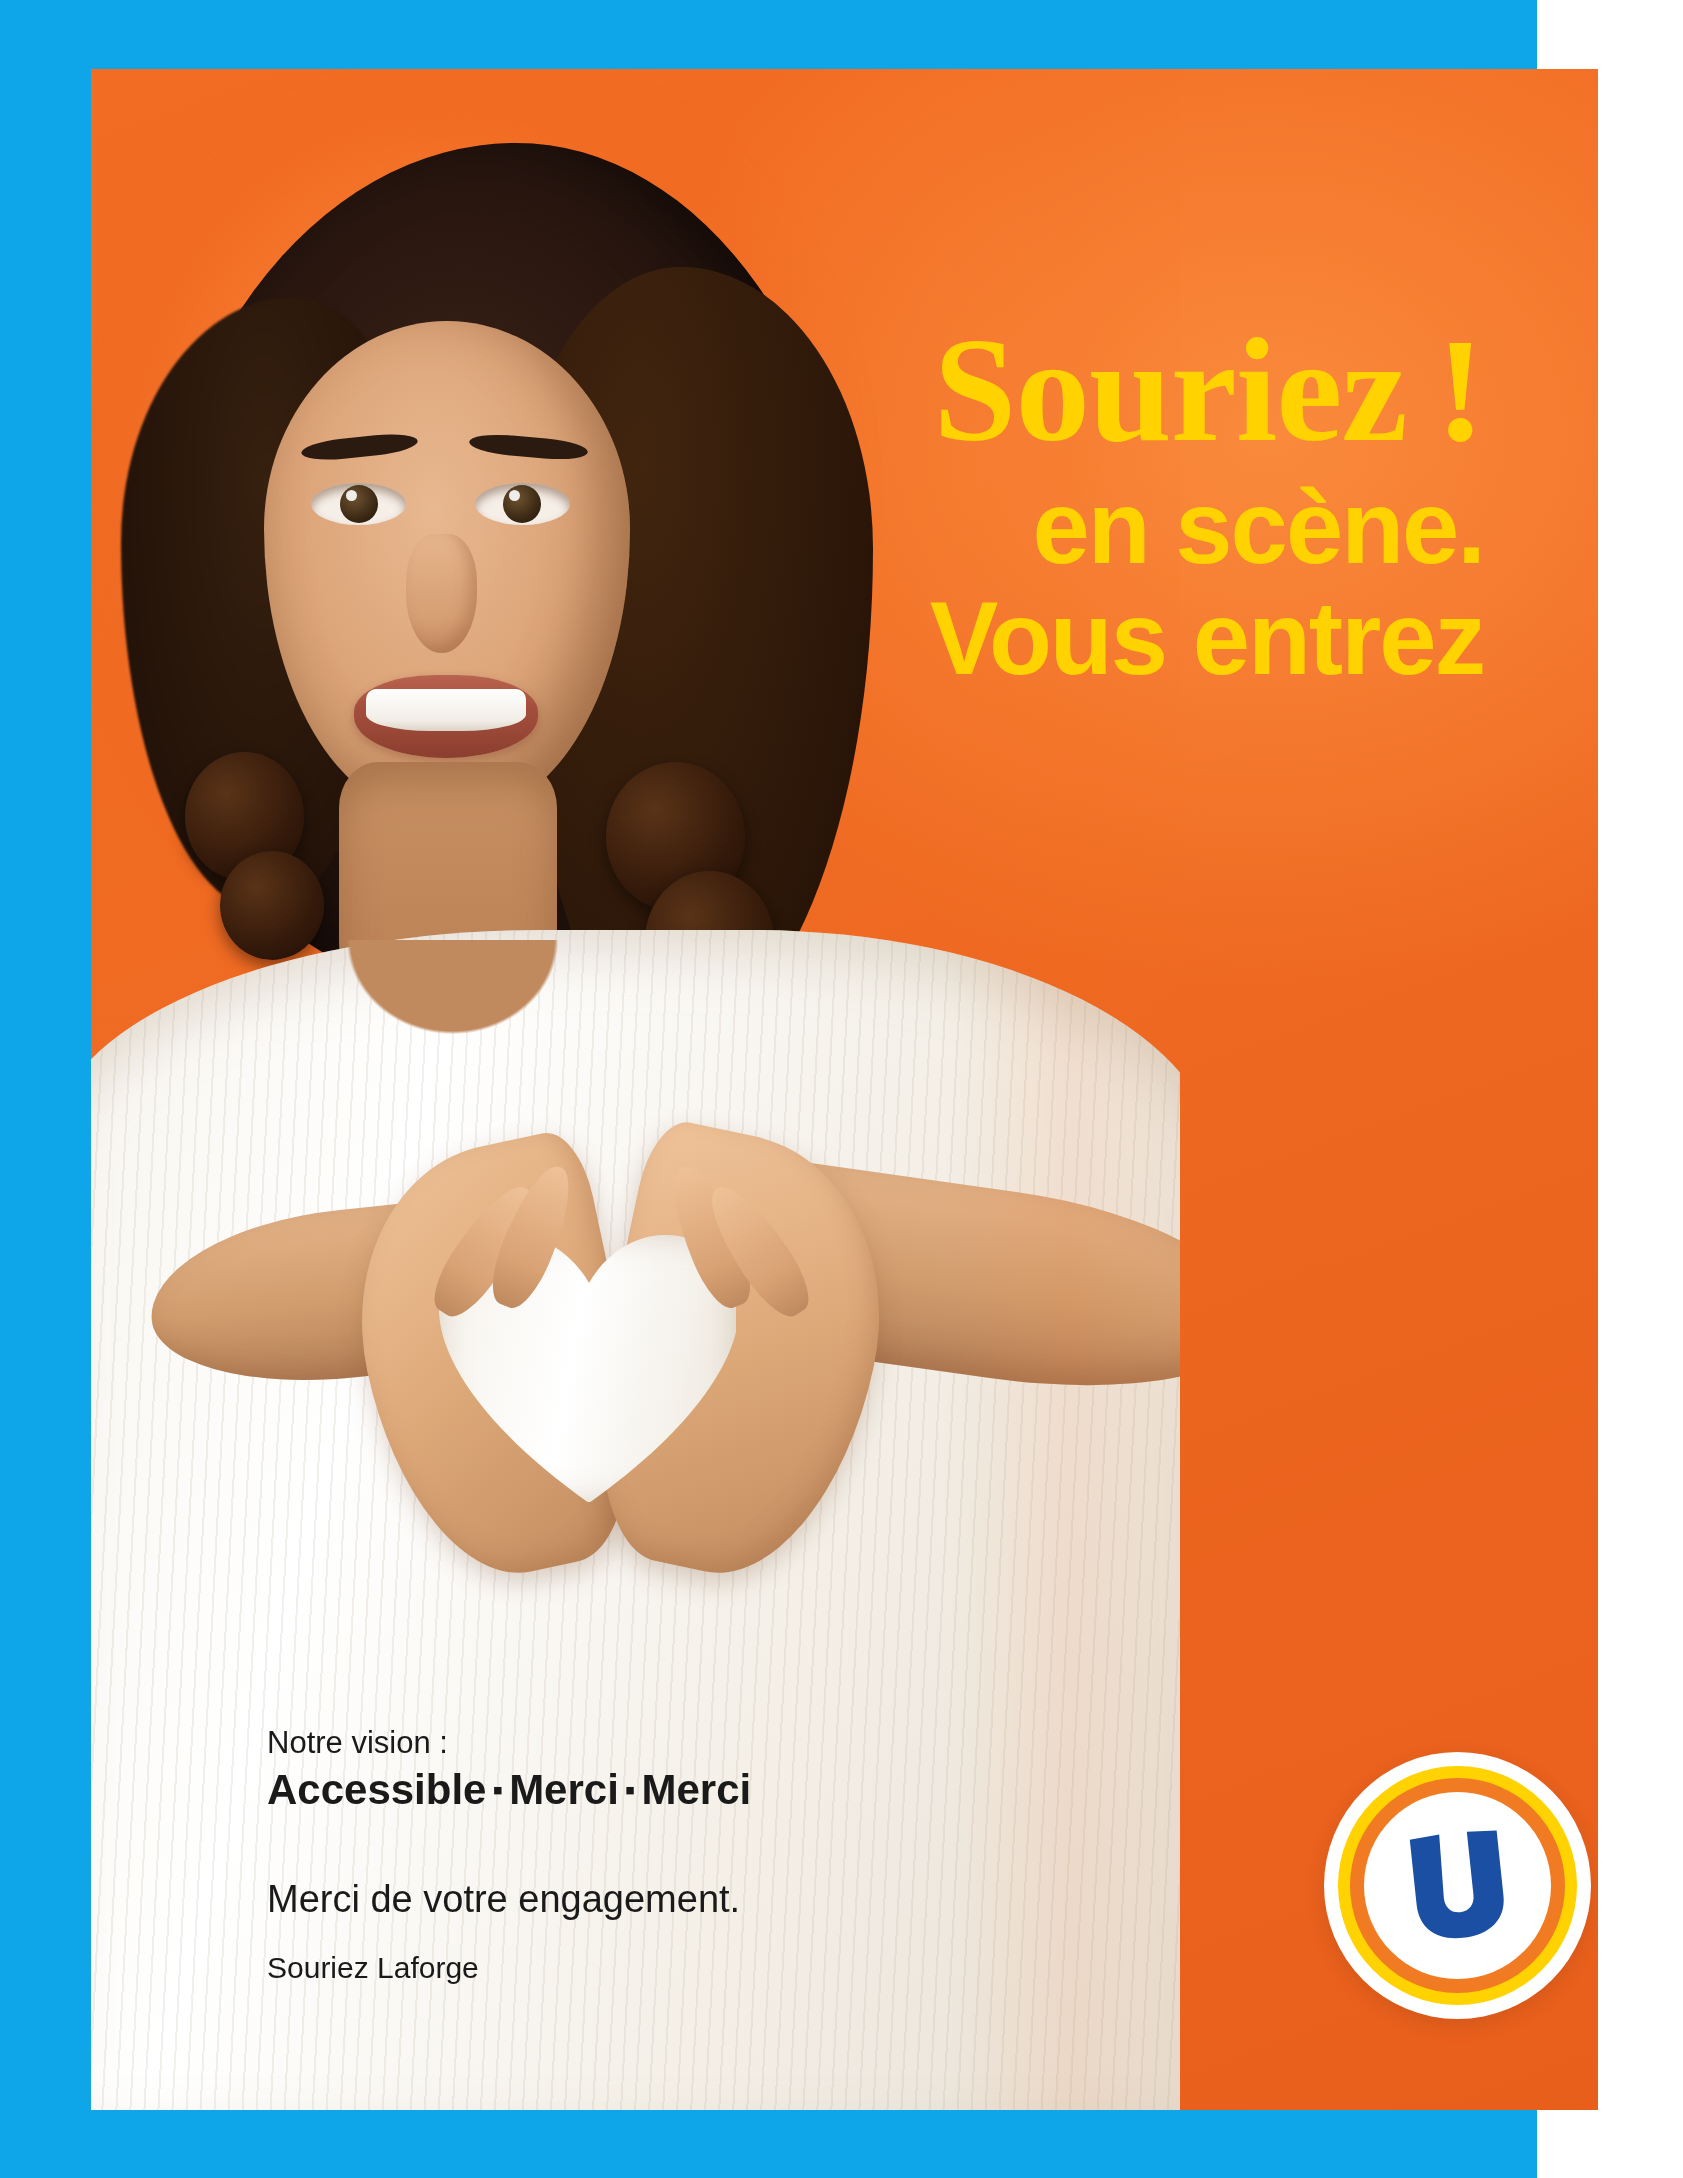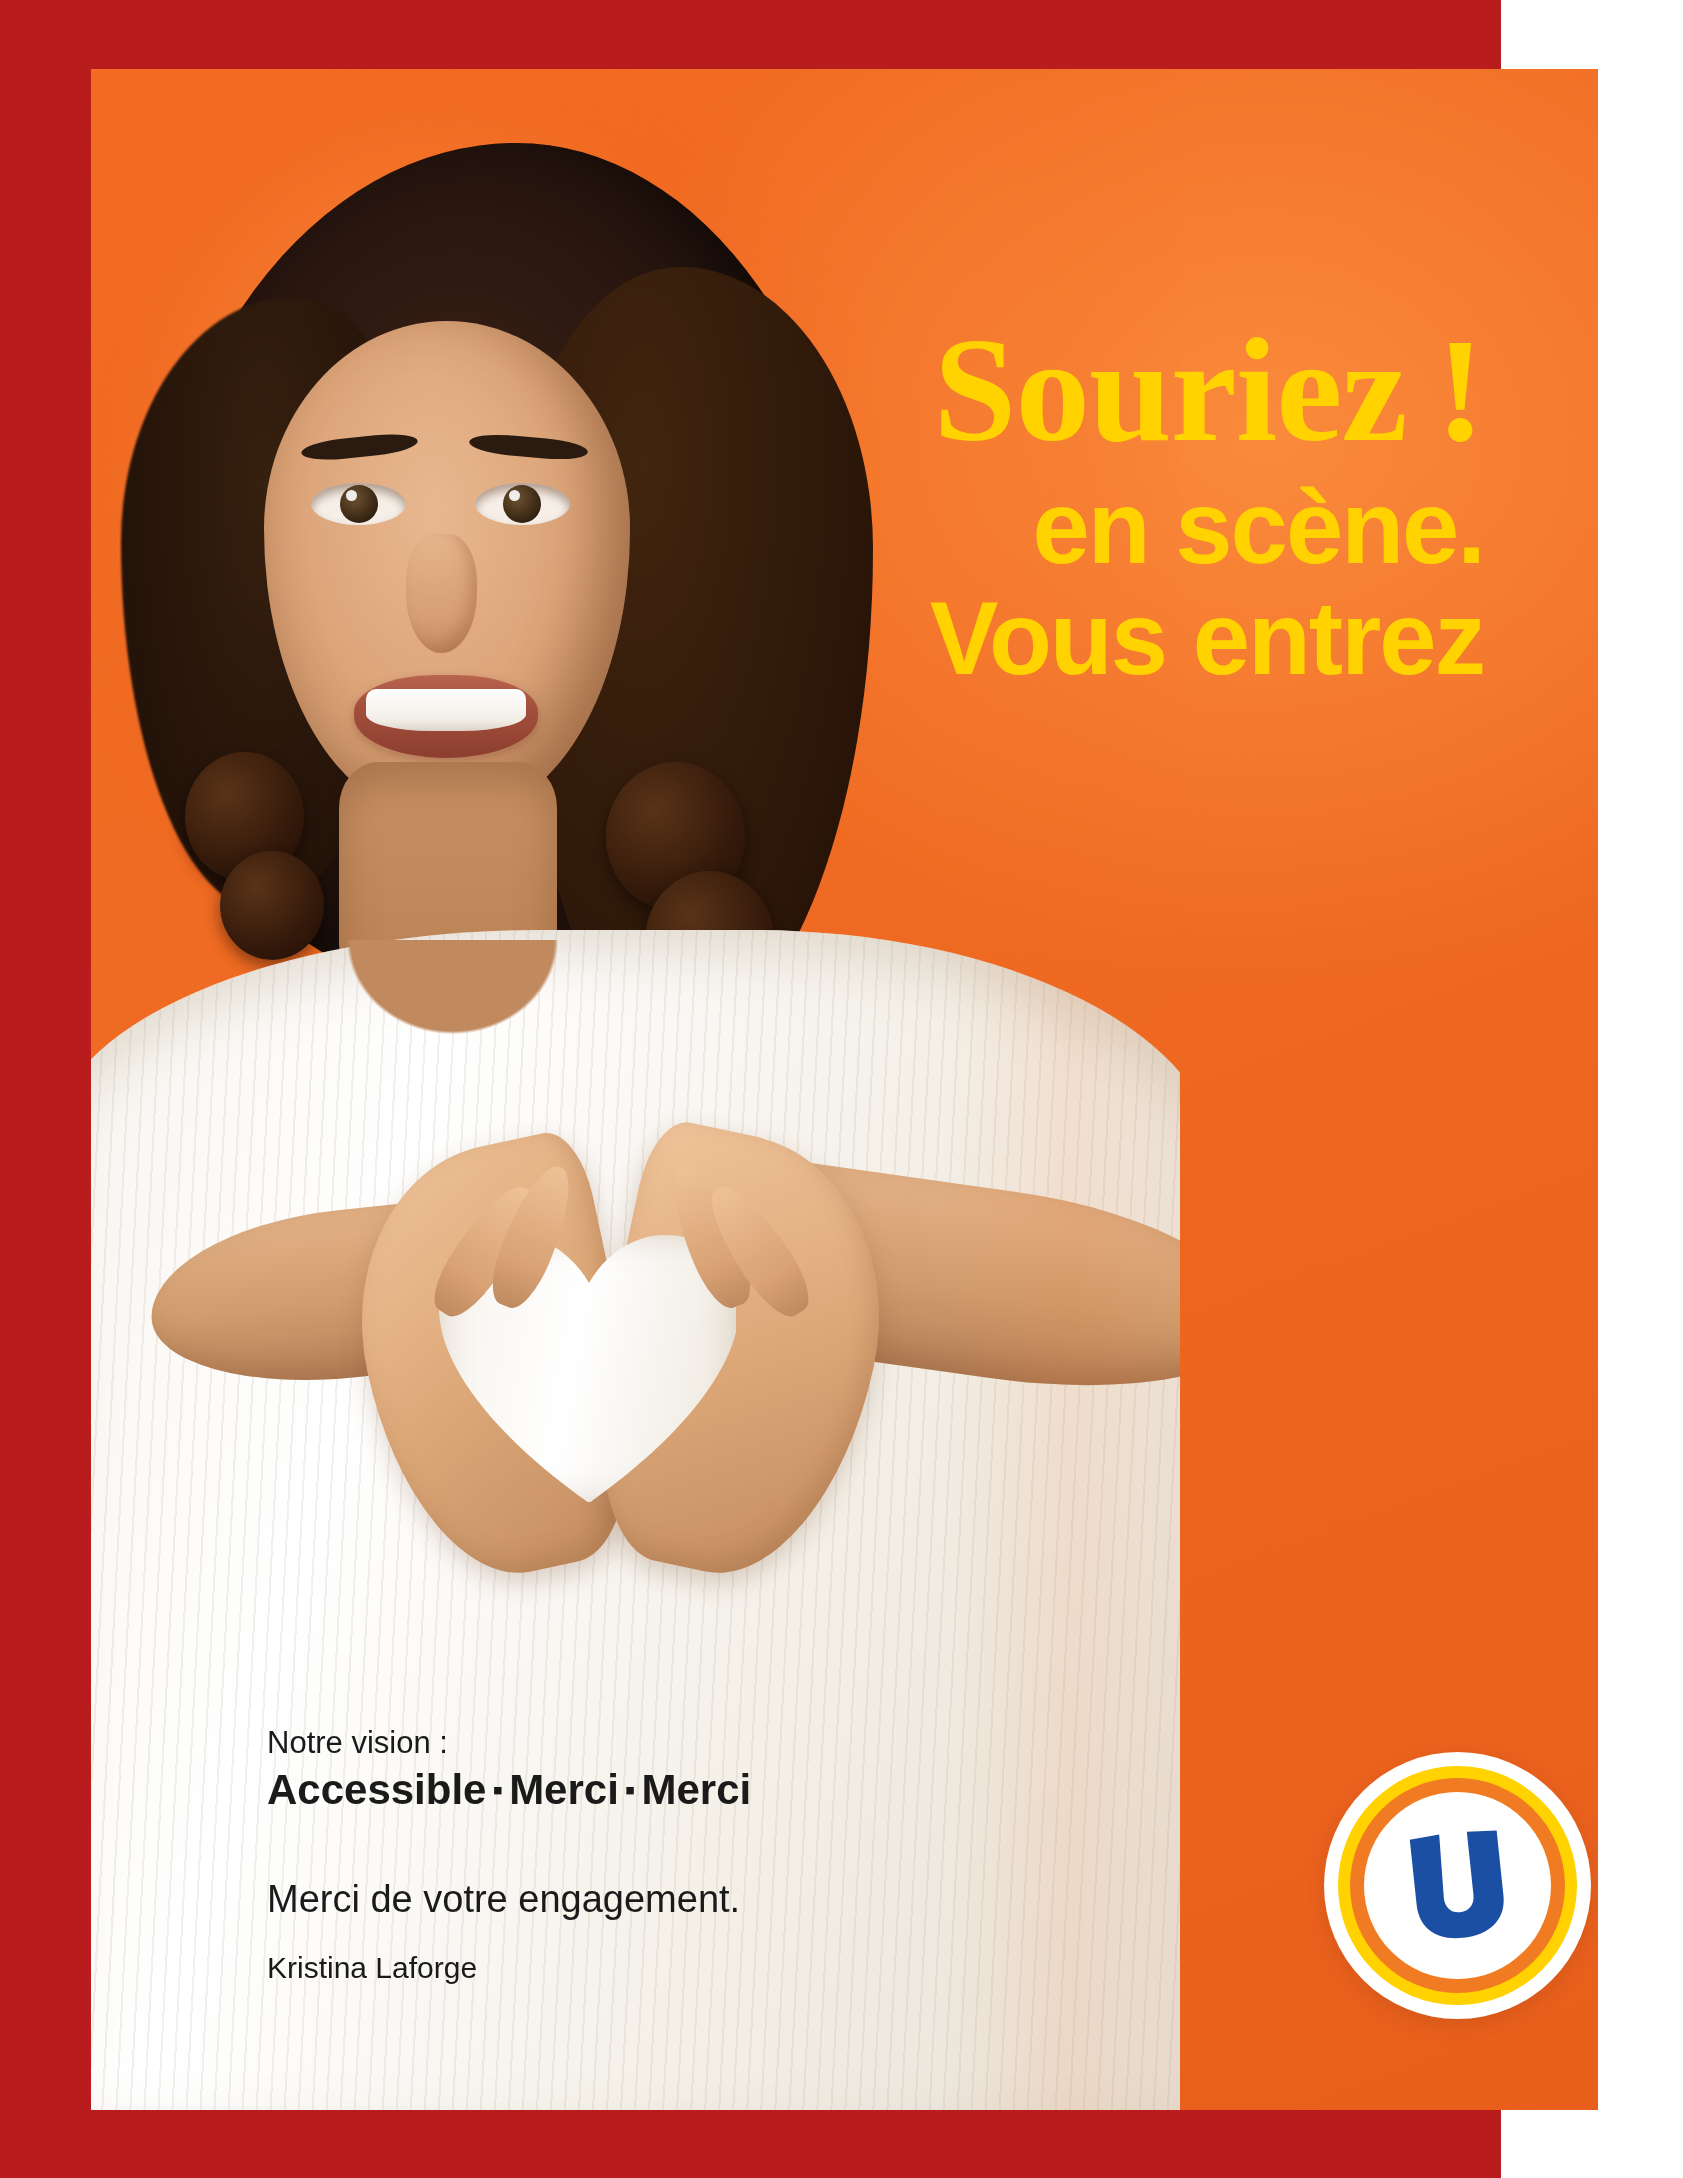--- a/index.html
+++ b/index.html
@@ -13,21 +13,22 @@
     overflow: hidden;
     font-family: "Liberation Sans", sans-serif;
   }
 
   
   .page {
     position: absolute;
     left: 0; top: 0;
     width: 1501px;
     height: 2178px;
-    background: #b91c1c;
+    background: #0ea5e9;
+    padding-left: 36px;
   }
   .poster {
     position: absolute;
     left: 91px;
     top: 69px;
     width: 1507px;
     height: 2041px;
     overflow: hidden;
     background: #F2722B;
     background-image:
@@ -436,21 +437,21 @@
       <div class="h2">en scène.</div>
       <div class="h2">Vous entrez</div>
     </div>
 
     <div class="bottom-text nosel">
       <p class="vision-label">Notre vision :</p>
       <p class="vision-values">
         <span>Accessible</span><span class="sep">▪</span><span>Merci</span><span class="sep">▪</span><span>Merci</span>
       </p>
       <p class="thanks">Merci de votre engagement.</p>
-      <p class="signature">Kristina Laforge</p>
+      <p class="signature">Souriez Laforge</p>
     </div>
 
     <div class="logo nosel">
       <div class="ring-white"></div>
       <div class="ring-yellow"></div>
       <div class="ring-orange"></div>
       <div class="ring-inner-white"></div>
       <div class="u-mark">
         <svg width="129" height="129" viewBox="0 0 130 130" aria-hidden="true">
           <g transform="rotate(-6 65 65)">

